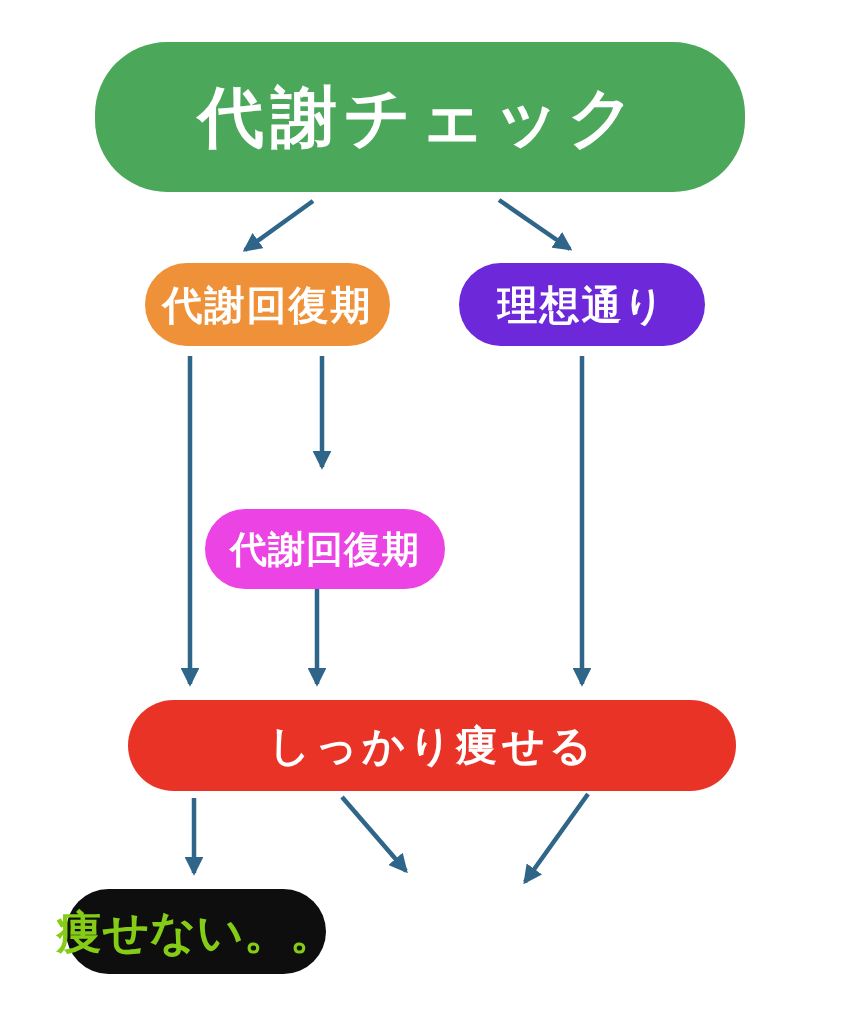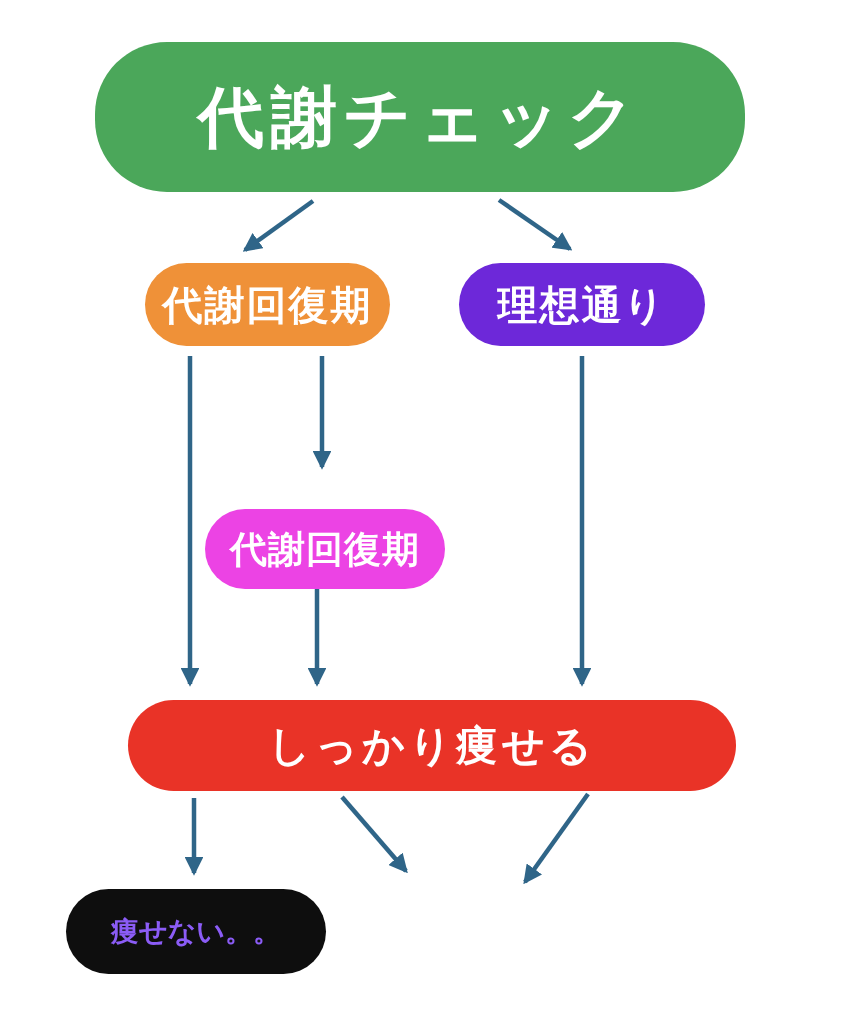--- a/index.html
+++ b/index.html
@@ -62,16 +62,16 @@
   <div class="node big-radius" style="left: 95px; top: 42px; width: 650px; height: 150px; background: rgb(75, 167, 90); color: rgb(255, 255, 255); font-size: 66px; letter-spacing: 7px;">代謝チェック</div>
 
   <div class="node" style="left: 145px; top: 263px; width: 245px; height: 83px; background: rgb(239, 145, 56); color: rgb(255, 255, 255); font-size: 40px; letter-spacing: 2px;">代謝回復期</div>
 
   <div class="node" style="left: 459px; top: 263px; width: 246px; height: 83px; background: #6d28d9; color: rgb(255, 255, 255); font-size: 40px; letter-spacing: 2px;">理想通り</div>
 
   <div class="node" style="left: 205px; top: 483px; width: 240px; height: 80px; background: rgb(236, 67, 228); color: rgb(255, 255, 255); font-size: 37px; letter-spacing: 1px; margin-top: 26px;">代謝回復期</div>
 
   <div class="node" style="left: 128px; top: 700px; width: 608px; height: 91px; background: rgb(233, 51, 39); color: rgb(255, 255, 255); font-size: 42px; letter-spacing: 4px;">しっかり痩せる</div>
 
-  <div class="node" style="left: 66px; top: 889px; width: 260px; height: 85px; background: rgb(14, 14, 14); color: #8b5cf6; font-size: 28px; letter-spacing: 0px;">痩せない。。</div>
+  <div class="node" style="left: 66px; top: 889px; width: 260px; height: 85px; background: rgb(14, 14, 14); color: #84cc16; font-size: 46px; letter-spacing: 0px;">痩せない。。</div>
 
 
 </div>
 
 </body></html>

